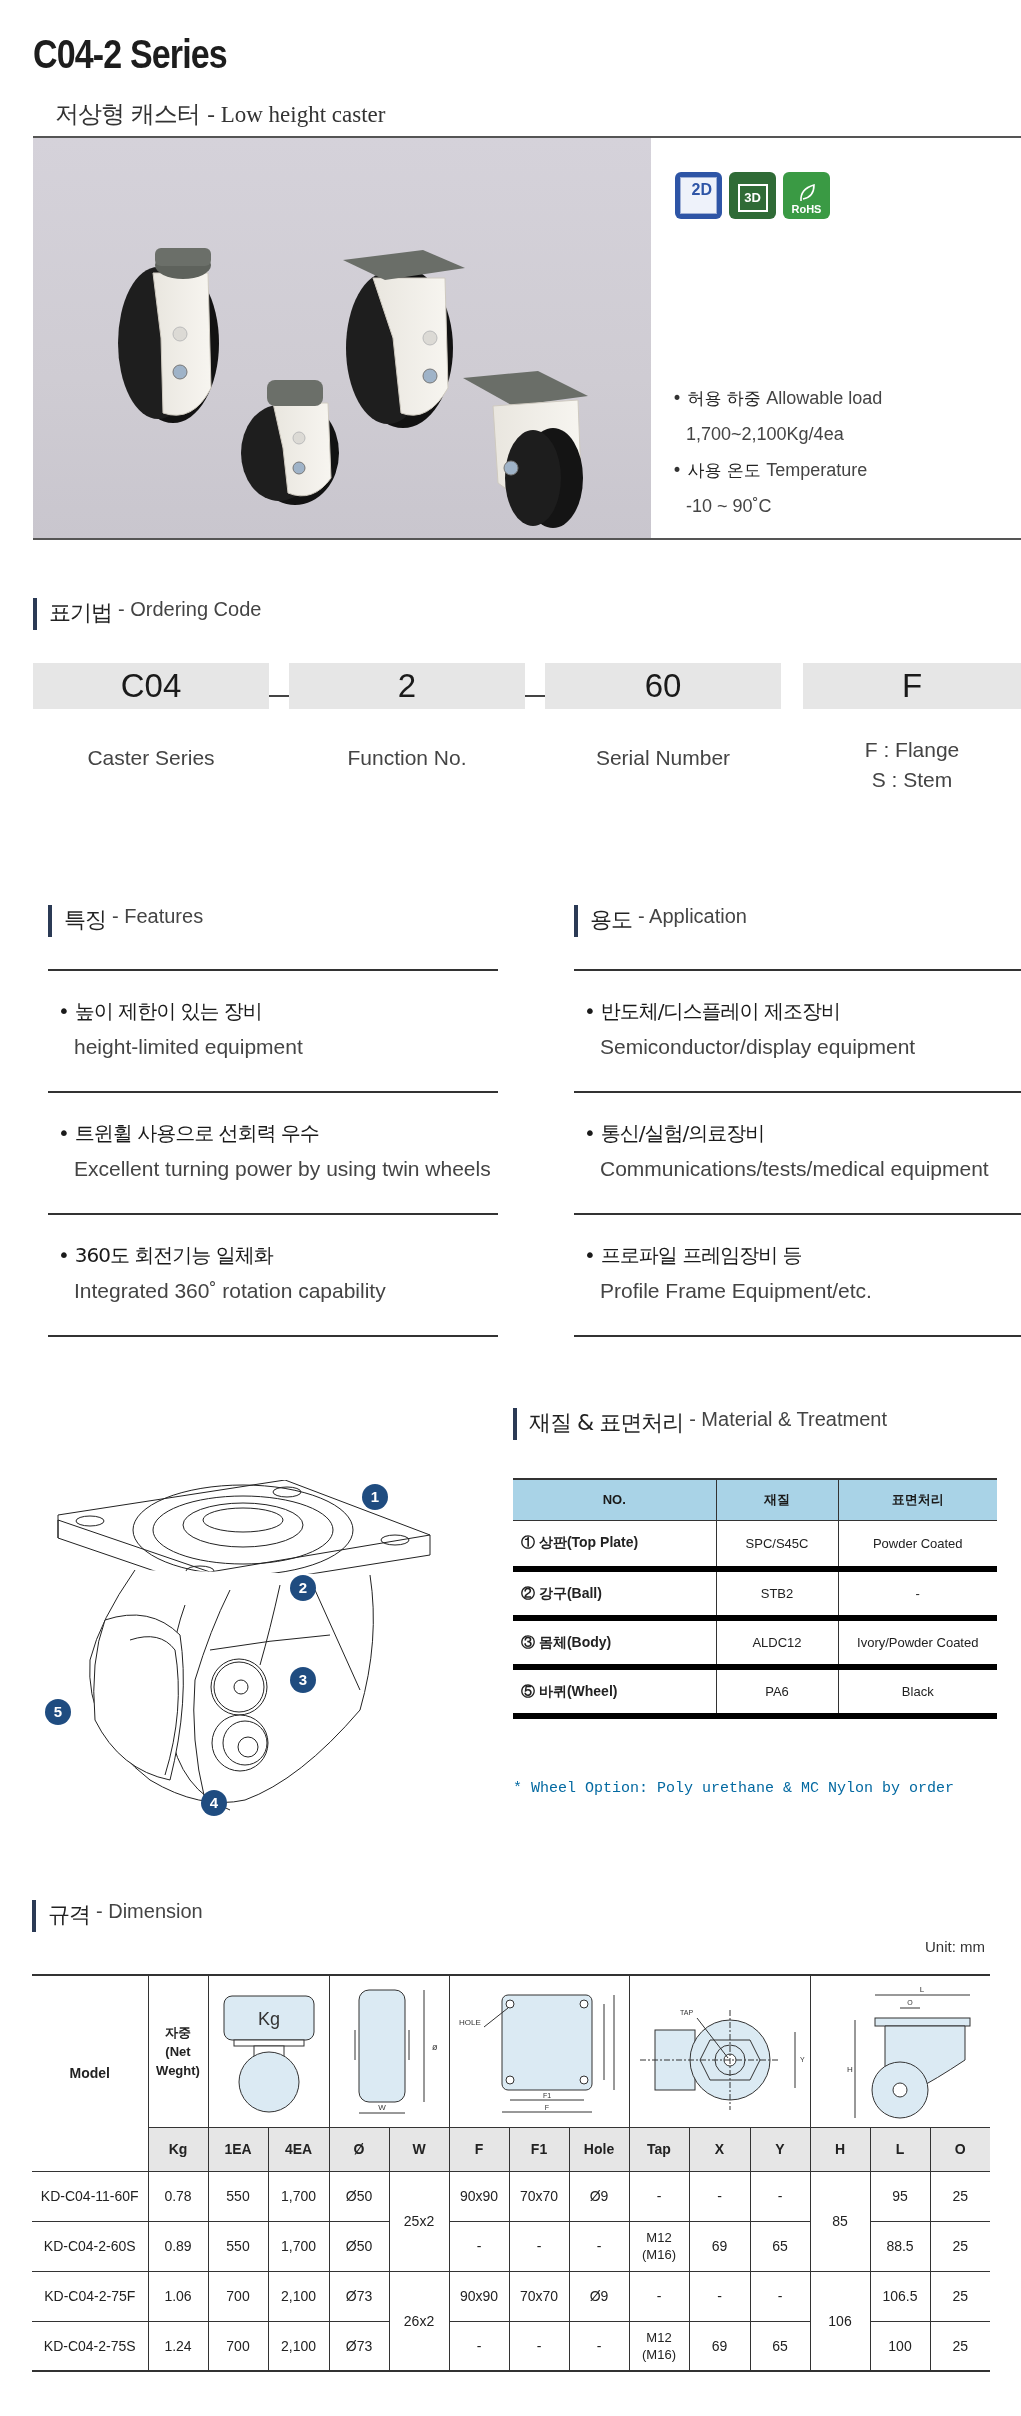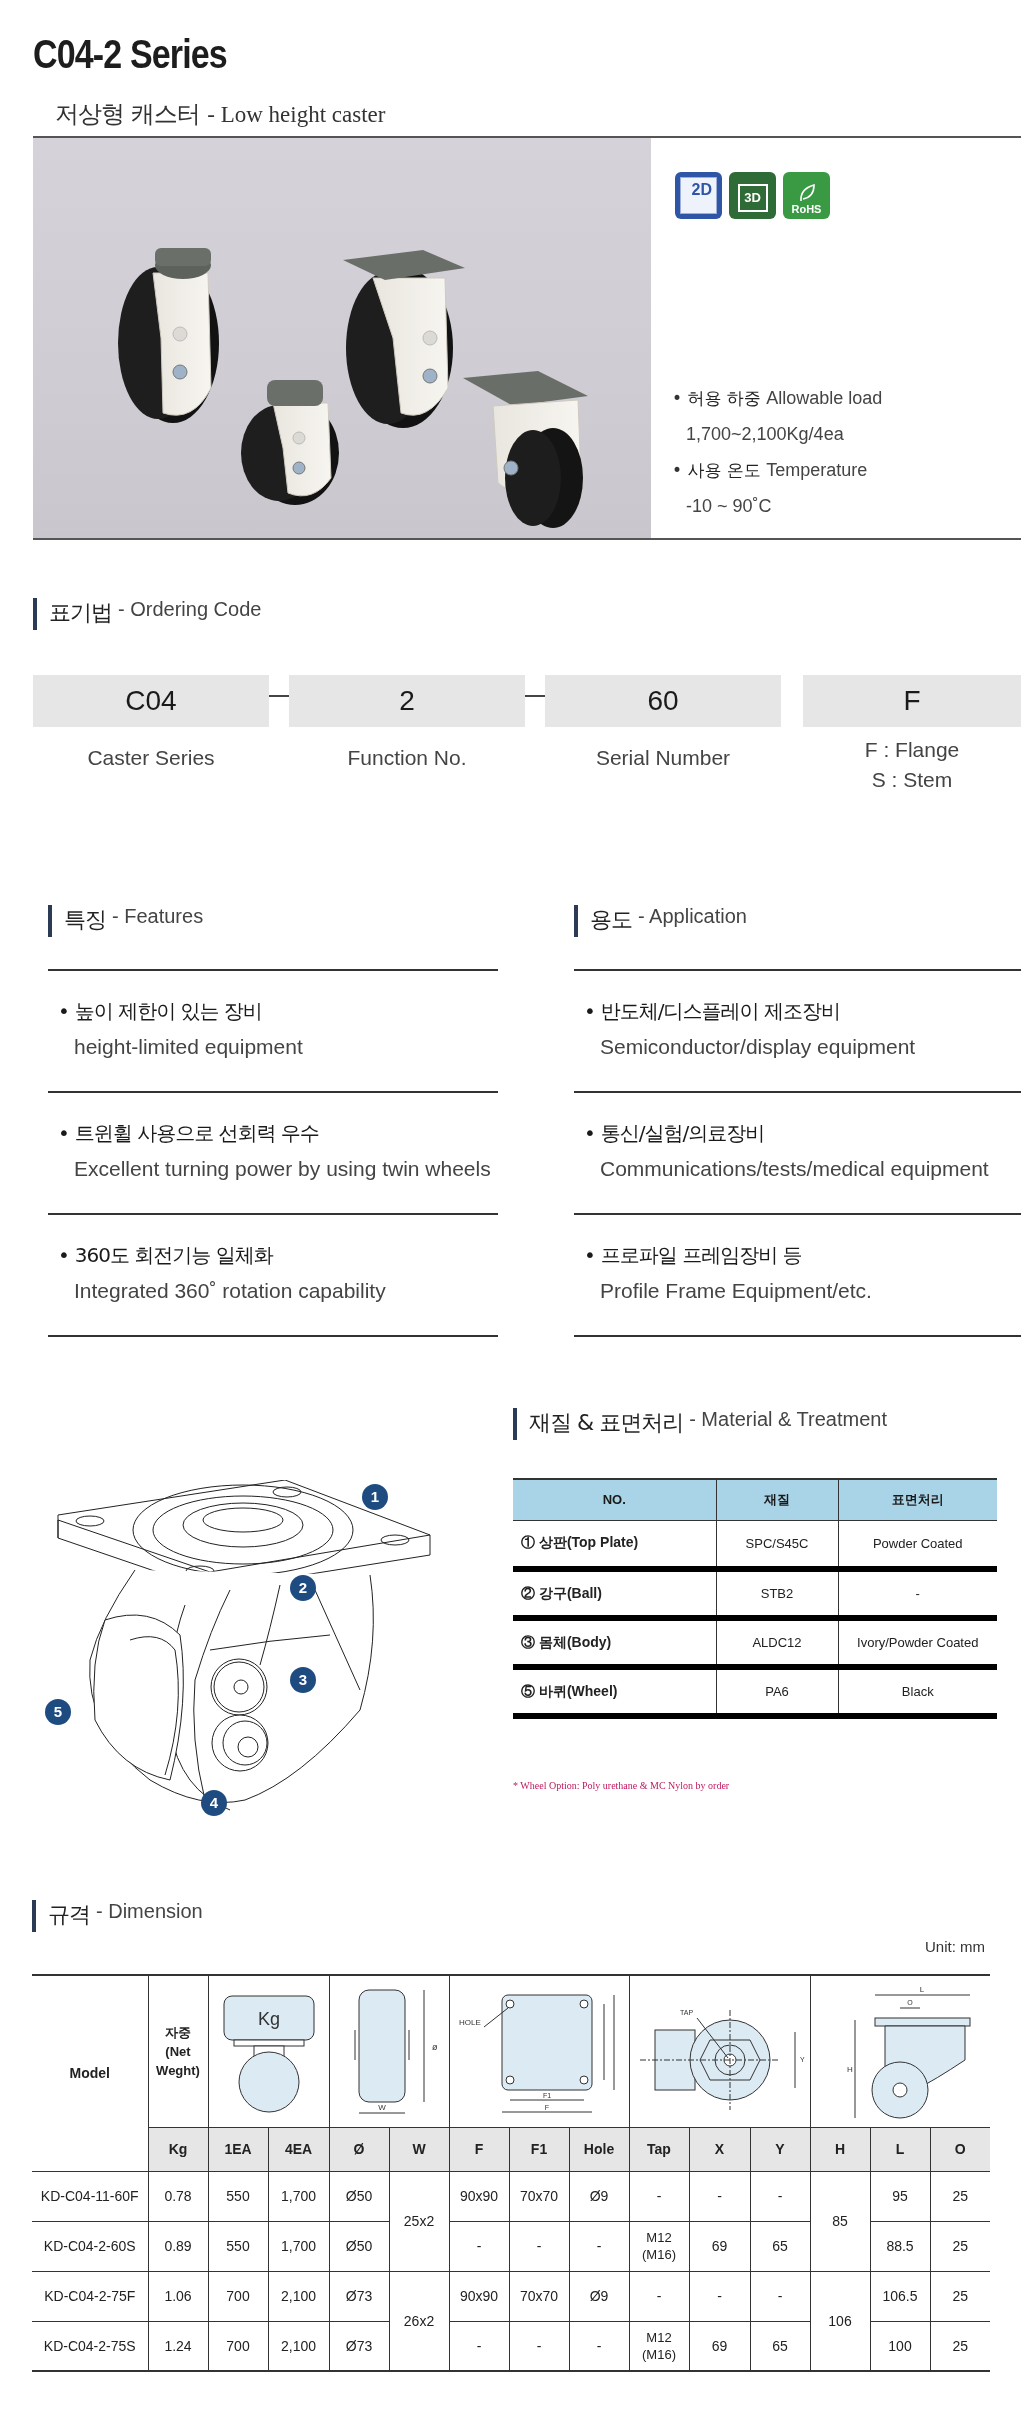--- a/index.html
+++ b/index.html
@@ -30,42 +30,42 @@
   .specs .val { padding-left: 14px; font-family: "Liberation Sans", sans-serif; font-size: 18px; color: #444; }
 
   
   .sec-head { display: flex; align-items: flex-start; height: 34px; }
   .sec-head .bar { width: 4px; height: 32px; background: #2b3a55; margin-right: 12px; }
   .sec-head .ko { font-size: 22px; color: #222; letter-spacing: -1px; }
   .sec-head .en { font-family: "Liberation Sans", sans-serif; font-size: 20px; color: #444; margin-left: 6px; }
 
   
   .order-wrap { left: 33px; top: 663px; width: 988px; }
-  .code-box { position: absolute; top: 12px; width: 236px; height: 52px; background: #e6e6e6; display: flex; align-items: center; justify-content: center; font-family: "Liberation Sans", sans-serif; font-size: 28px; color: #1a1a1a; }
+  .code-box { position: absolute; top: 0; width: 236px; height: 46px; background: #e6e6e6; display: flex; align-items: center; justify-content: center; font-family: "Liberation Sans", sans-serif; font-size: 33px; color: #1a1a1a; }
   .code-dash { position: absolute; top: 32px; width: 20px; height: 2px; background: #444; }
   .code-label { position: absolute; top: 80px; width: 236px; text-align: center; font-family: "Liberation Sans", sans-serif; font-size: 21px; color: #444; line-height: 30px; }
 
   
   .col { position: absolute; top: 905px; width: 450px; }
   .col .rule { position: absolute; left: 0; width: 100%; height: 2px; background: #333; }
   .col .item { position: absolute; left: 10px; width: 440px; }
   .col .item .ko { font-size: 20px; color: #1a1a1a; letter-spacing: -1px; }
   .col .item .ko .dot { display: inline-block; margin-right: 6px; }
   .col .item .en { font-family: "Liberation Sans", sans-serif; font-size: 21px; color: #444; margin-top: 10px; padding-left: 16px; }
 
   
   .drawing { left: 30px; top: 1480px; width: 420px; height: 350px; }
 
   
   .mat-table { left: 513px; top: 1478px; width: 484px; border-collapse: collapse; font-family: "Liberation Sans", sans-serif; }
   .mat-table th { background: #a9d3e7; height: 41px; font-size: 13px; font-weight: bold; color: #1a1a1a; border-top: 2px solid #333; border-bottom: 1px solid #333; }
   .mat-table td { height: 49px; font-size: 13px; color: #222; text-align: center; border-bottom: 6px solid #000000; }
   .mat-table th + th, .mat-table td + td { border-left: 1px solid #333; }
   .mat-table td.part { text-align: left; padding-left: 8px; font-weight: bold; font-size: 14px; }
-  .mat-note { left: 513px; top: 1780px; font-family: Liberation Serif, serif; font-size: 10px; color: #be185d; }
+  .mat-note { left: 513px; top: 1780px; font-family: Liberation Mono, monospace; font-size: 15px; color: #0369a1; }
 
   
   .unit { right: 36px; top: 1938px; font-family: "Liberation Sans", sans-serif; font-size: 15px; color: #333; }
   .dim-table { left: 32px; top: 1974px; border-collapse: collapse; font-family: "Liberation Sans", sans-serif; table-layout: fixed; }
   .dim-table td { border: 1px solid #333; text-align: center; font-size: 14px; color: #222; height: 50px; }
   .dim-table tr.fig td { height: 152px; background: #fff; }
   .dim-table tr.cols td { background: #e6e6e6; font-weight: bold; font-size: 14px; height: 44px; }
   .dim-table td.model-h { background: #e6e6e6; font-weight: bold; }
   .dim-table td.nw { font-weight: bold; font-size: 13px; line-height: 19px; }
   .dim-table td.tap2 { line-height: 17px; font-size: 13px; }

